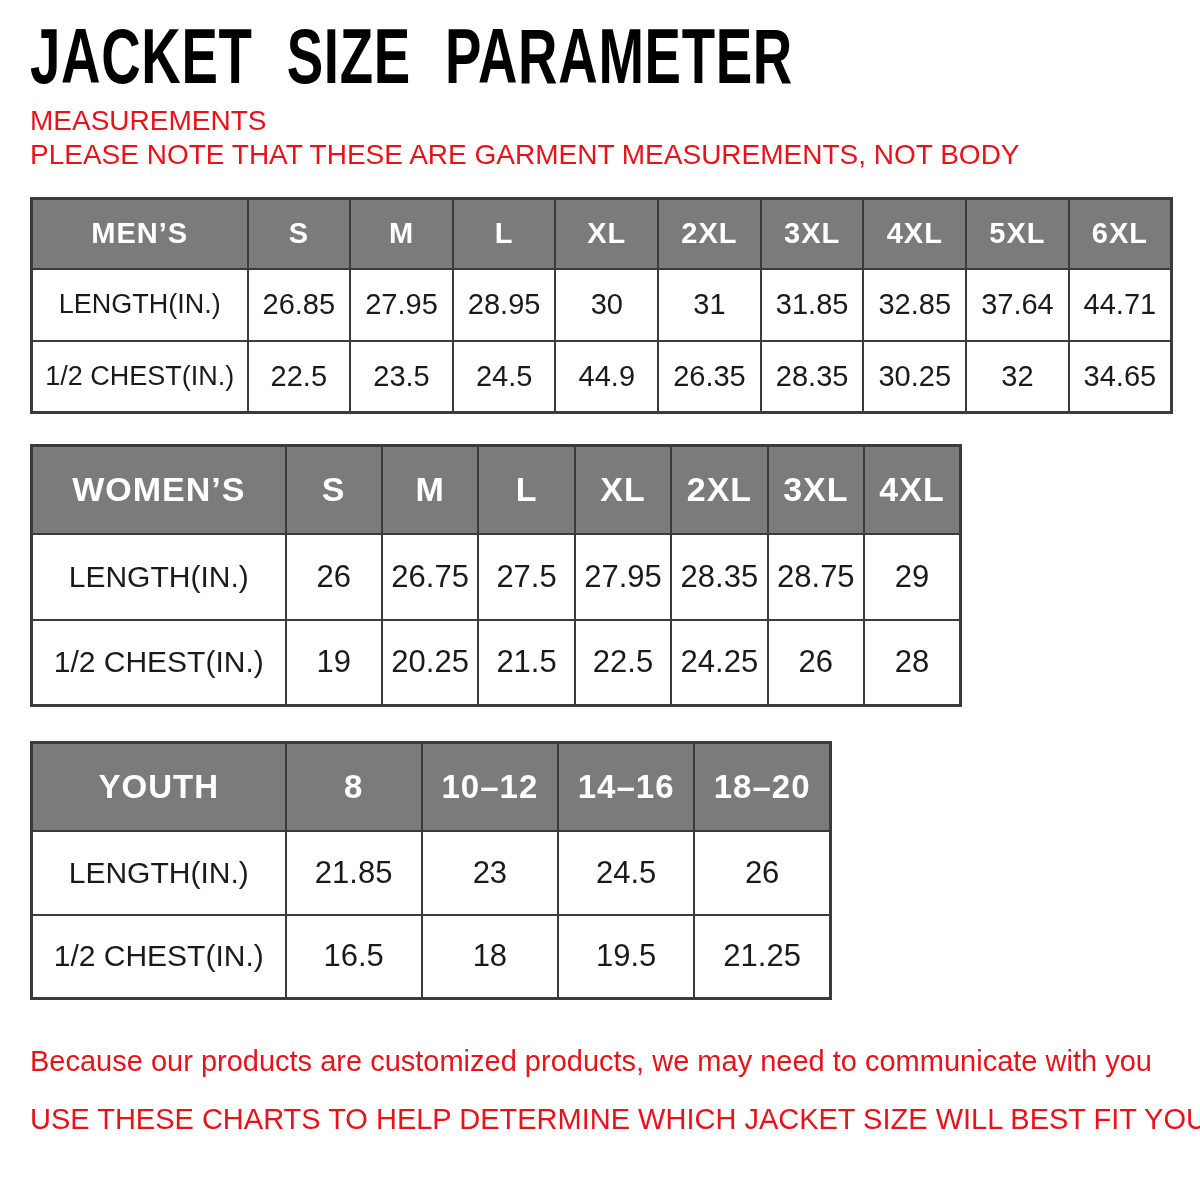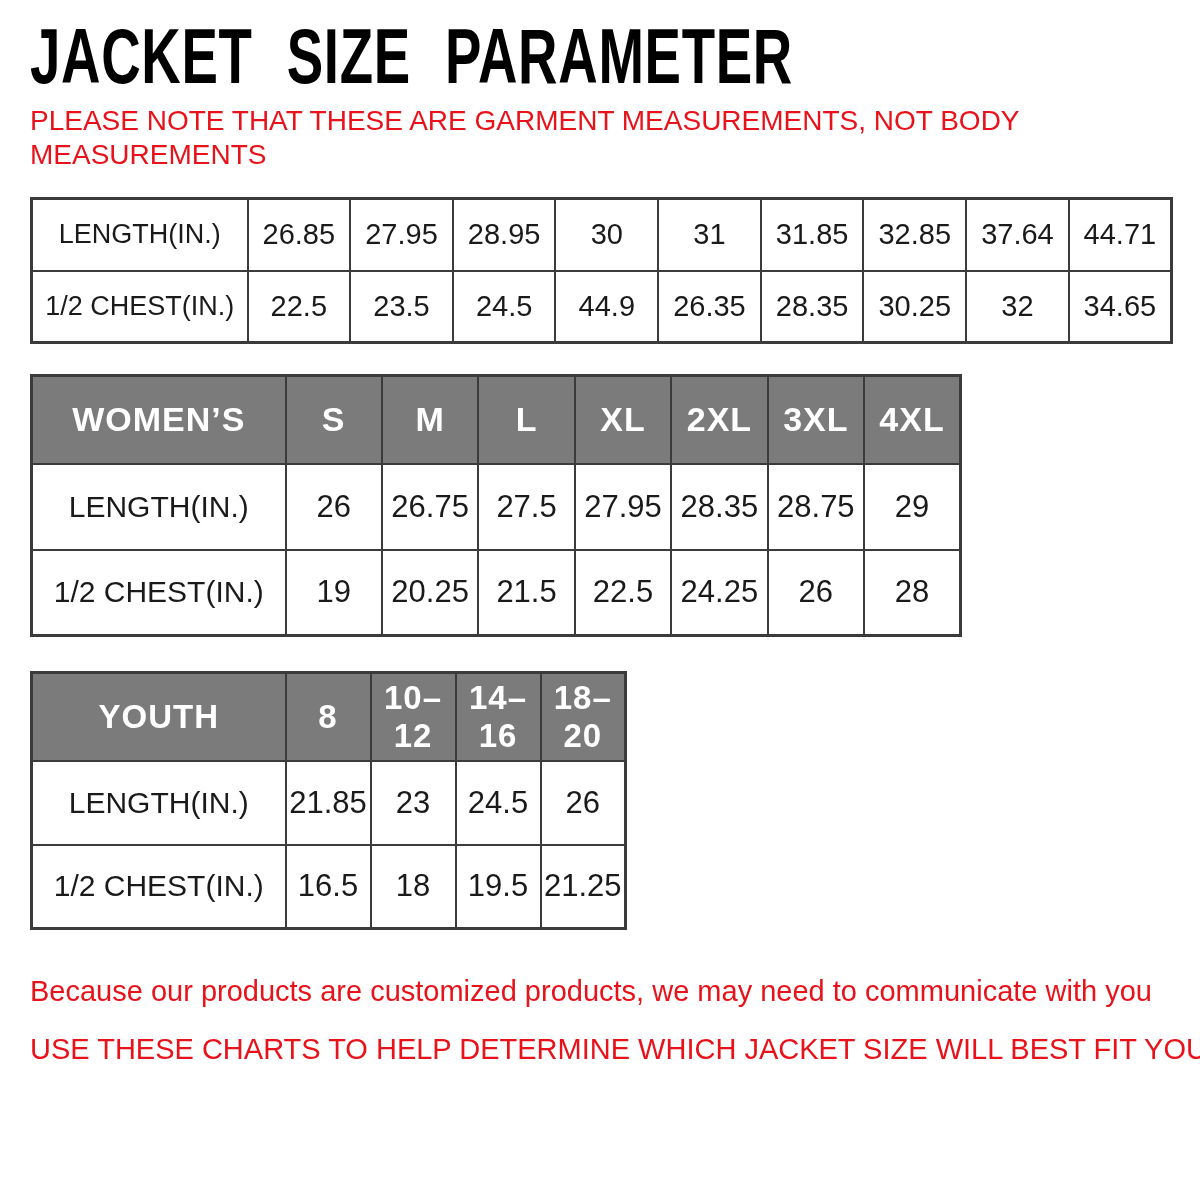--- a/index.html
+++ b/index.html
@@ -68,21 +68,21 @@
 
   
   .t-womens { margin-top: 30px; width: 932px; }
   .t-womens tr.hdr  { height: 88px; }
   .t-womens tr.data { height: 86px; }
   .t-womens th { font-size: 34px; }
   .t-womens td { font-size: 31px; }
   .t-womens td.row-label { font-size: 30px; }
 
   
-  .t-youth { margin-top: 34px; width: 597px; }
+  .t-youth { margin-top: 34px; width: 802px; }
   .t-youth tr.hdr  { height: 88px; }
   .t-youth tr.data { height: 84px; }
   .t-youth th { font-size: 33px; }
   .t-youth td { font-size: 31px; }
   .t-youth td.row-label { font-size: 30px; }
 
   
   .footer-note {
     margin-top: 40px;
     color: #e8121a;
@@ -98,38 +98,50 @@
   }
 </style>
 </head>
 <body>
 
 <div class="page">
 
   <div class="title">JACKET SIZE PARAMETER</div>
 
   <div class="note">
+    <div>MEASUREMENTS</div>
     <div>PLEASE NOTE THAT THESE ARE GARMENT MEASUREMENTS, NOT BODY</div>
-    <div>MEASUREMENTS</div>
   </div>
 
   <table class="size-table t-mens">
     <colgroup>
         <col style="width:216px">
         <col>
         <col>
         <col>
         <col>
         <col>
         <col>
         <col>
         <col>
         <col>
       </colgroup>
     <tbody>
+        <tr class="hdr">
+      <th>MEN’S</th>
+      <th>S</th>
+      <th>M</th>
+      <th>L</th>
+      <th>XL</th>
+      <th>2XL</th>
+      <th>3XL</th>
+      <th>4XL</th>
+      <th>5XL</th>
+      <th>6XL</th>
+    </tr>
     <tr class="data">
       <td class="row-label">LENGTH(IN.)</td>
       <td>26.85</td>
       <td>27.95</td>
       <td>28.95</td>
       <td>30</td>
       <td>31</td>
       <td>31.85</td>
       <td>32.85</td>
       <td>37.64</td>

